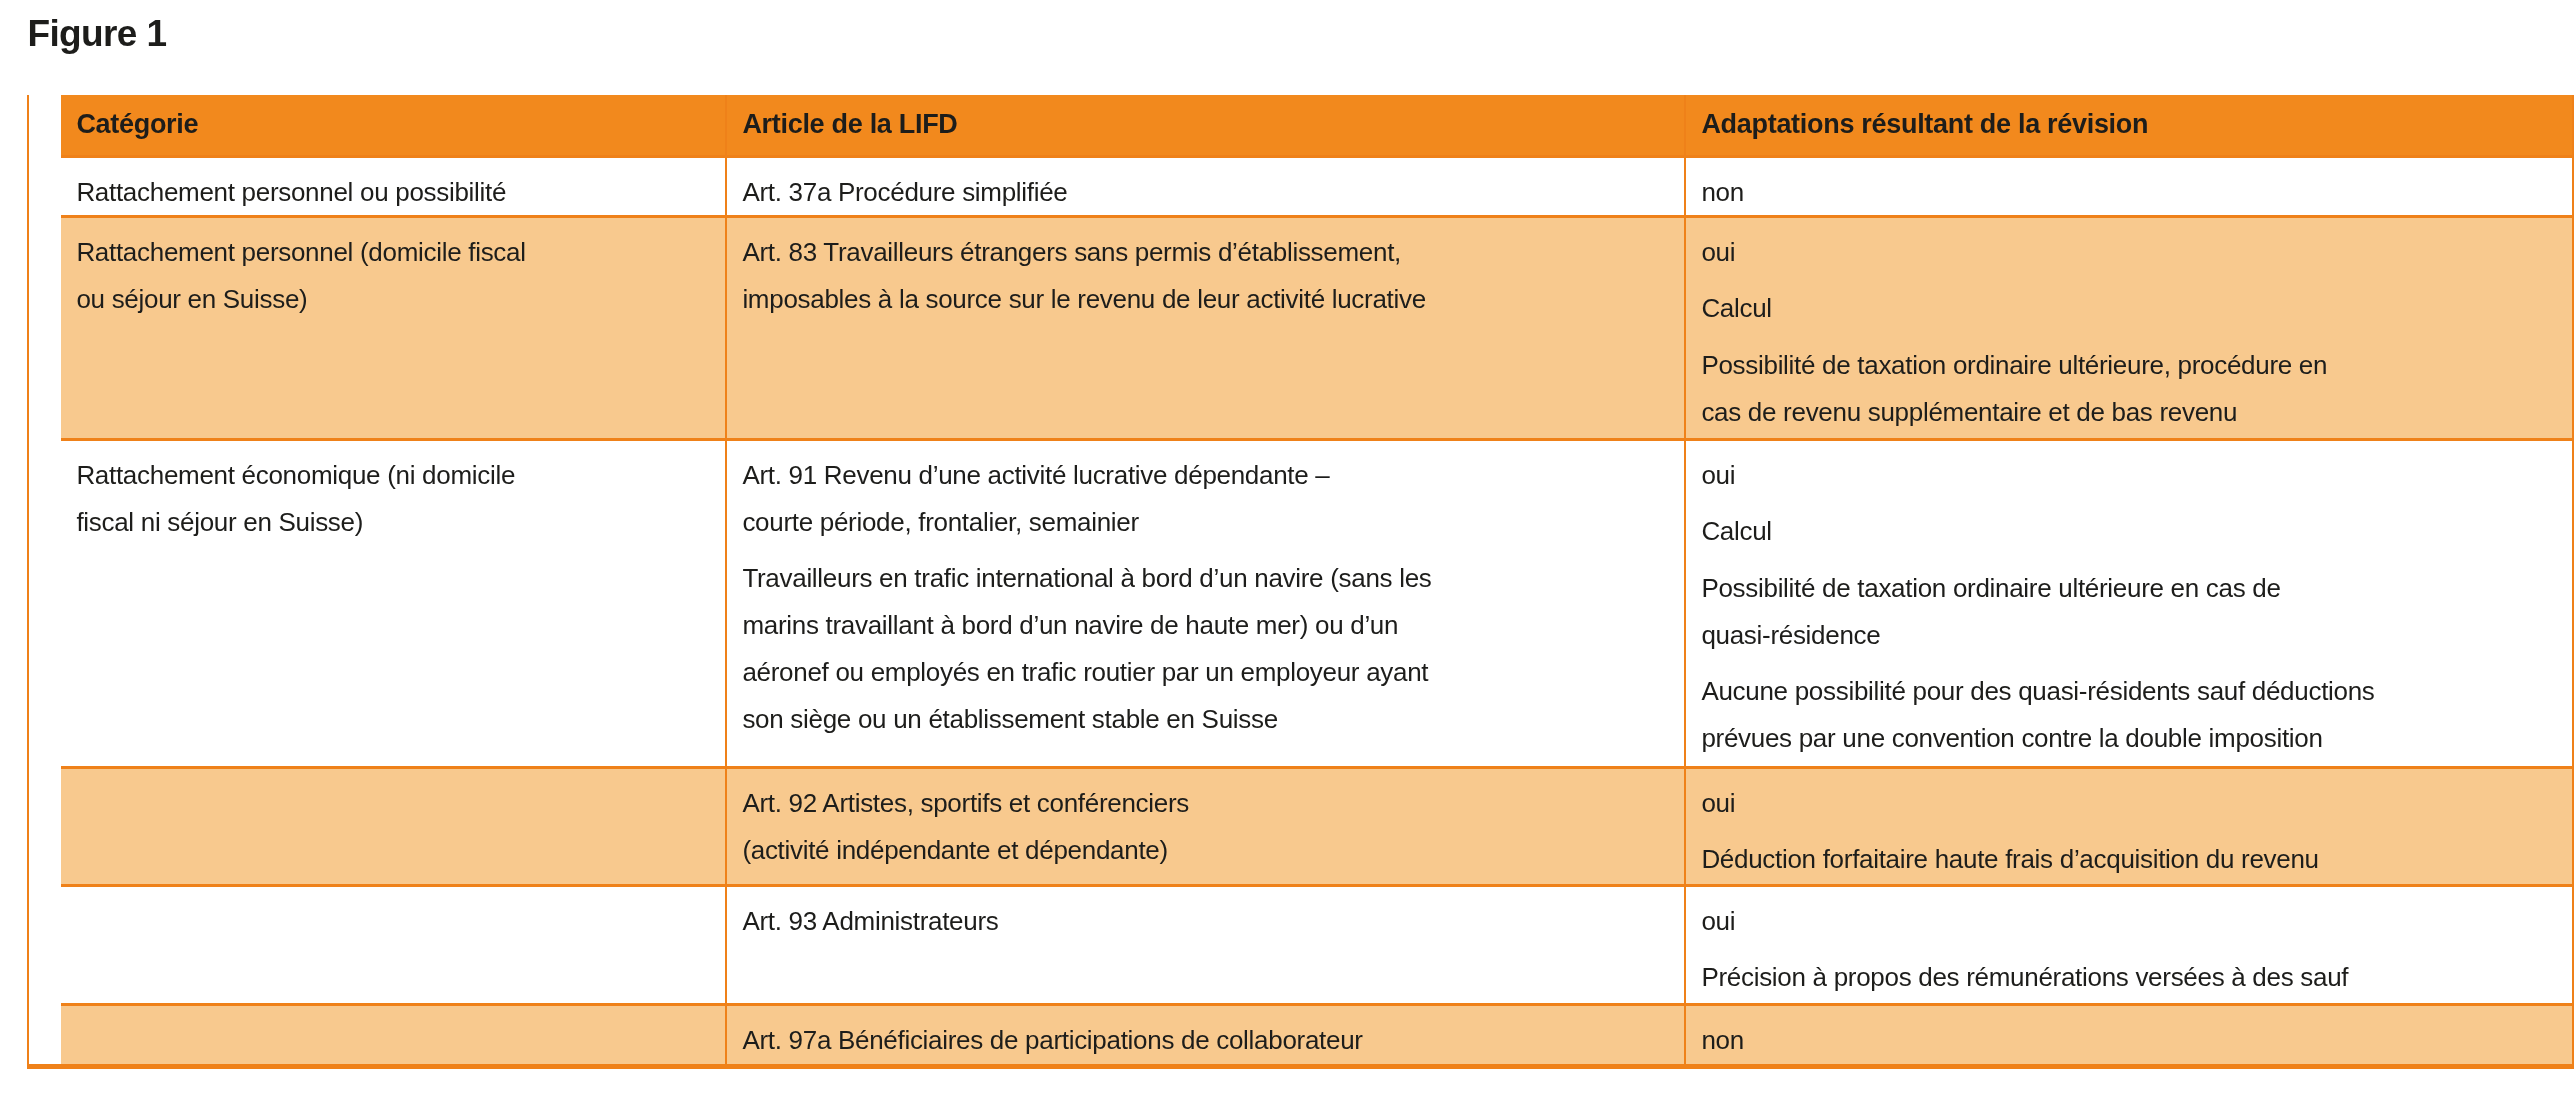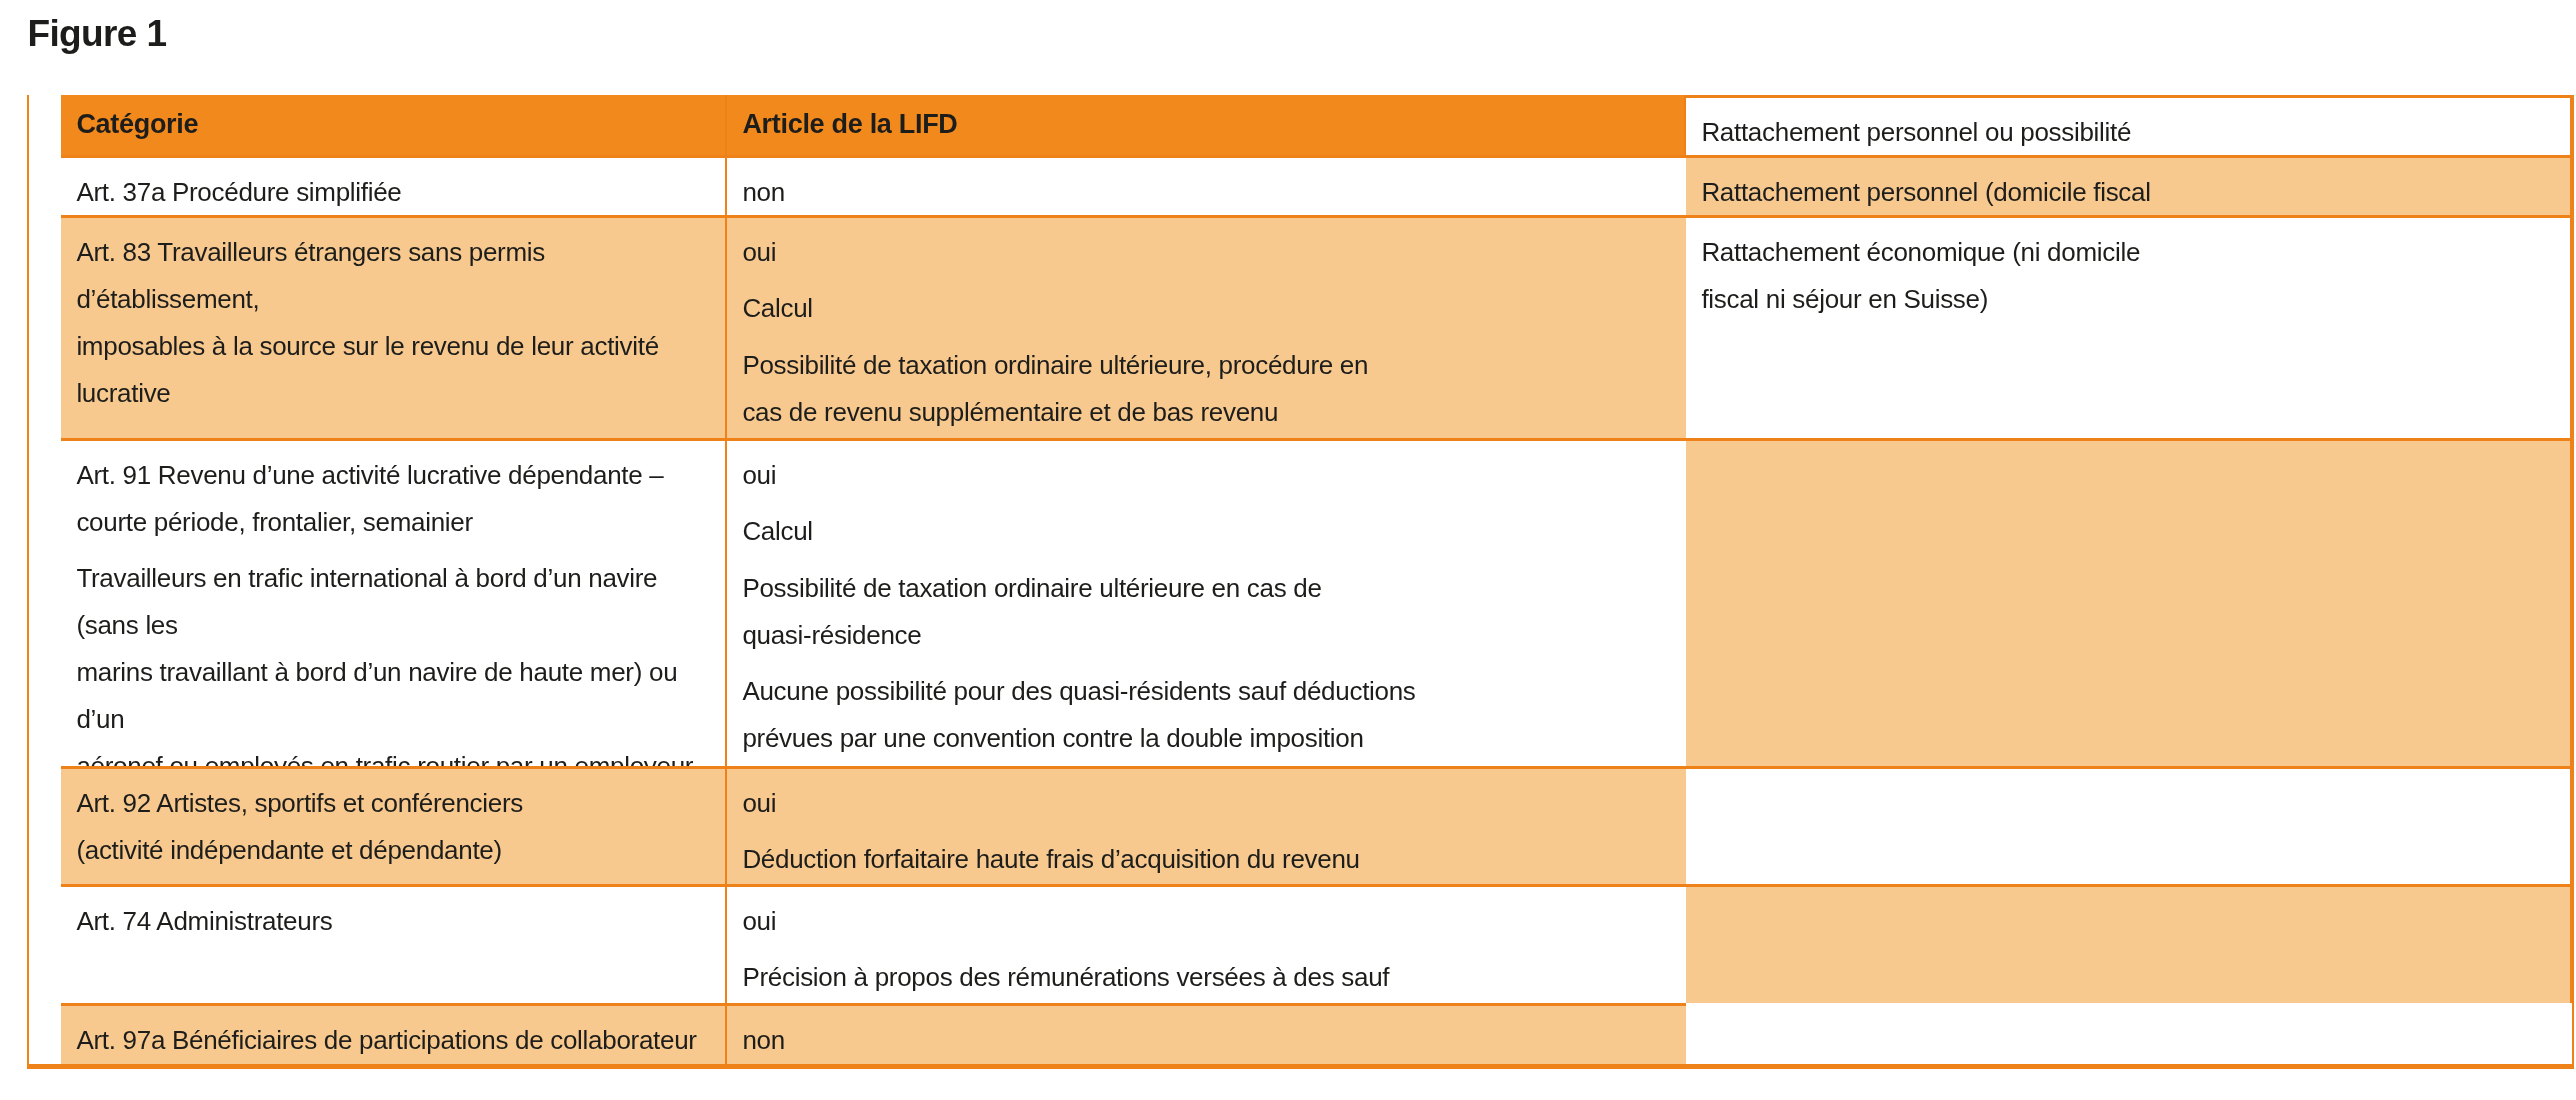--- a/index.html
+++ b/index.html
@@ -74,20 +74,23 @@
   <div class="figure-title">Figure 1</div>
 
   <div class="tbl">
 
     <div class="cell head c1">
       <span>Catégorie</span>
     </div>
     <div class="cell head c2">
       <span>Article de la LIFD</span>
     </div>
+    <div class="cell head c3">
+      <span>Adaptations résultant de la révision</span>
+    </div>
 
     <div class="cell c1">
       <p>Rattachement personnel ou possibilité</p>
     </div>
     <div class="cell c2">
       <p>Art. 37a Procédure simplifiée</p>
     </div>
     <div class="cell c3">
       <p>non</p>
     </div>
@@ -137,21 +140,21 @@
     </div>
     <div class="cell c3 shade">
       <p>oui</p>
       <p>Déduction forfaitaire haute frais d’acquisition du revenu</p>
     </div>
 
     <div class="cell c1">
       <p></p>
     </div>
     <div class="cell c2">
-      <p>Art. 74 Administrateurs</p>
+      <p>Art. 93 Administrateurs</p>
     </div>
     <div class="cell c3">
       <p>oui</p>
       <p>Précision à propos des rémunérations versées à des sauf</p>
     </div>
 
     <div class="cell c1 shade">
       <p></p>
     </div>
     <div class="cell c2 shade">

